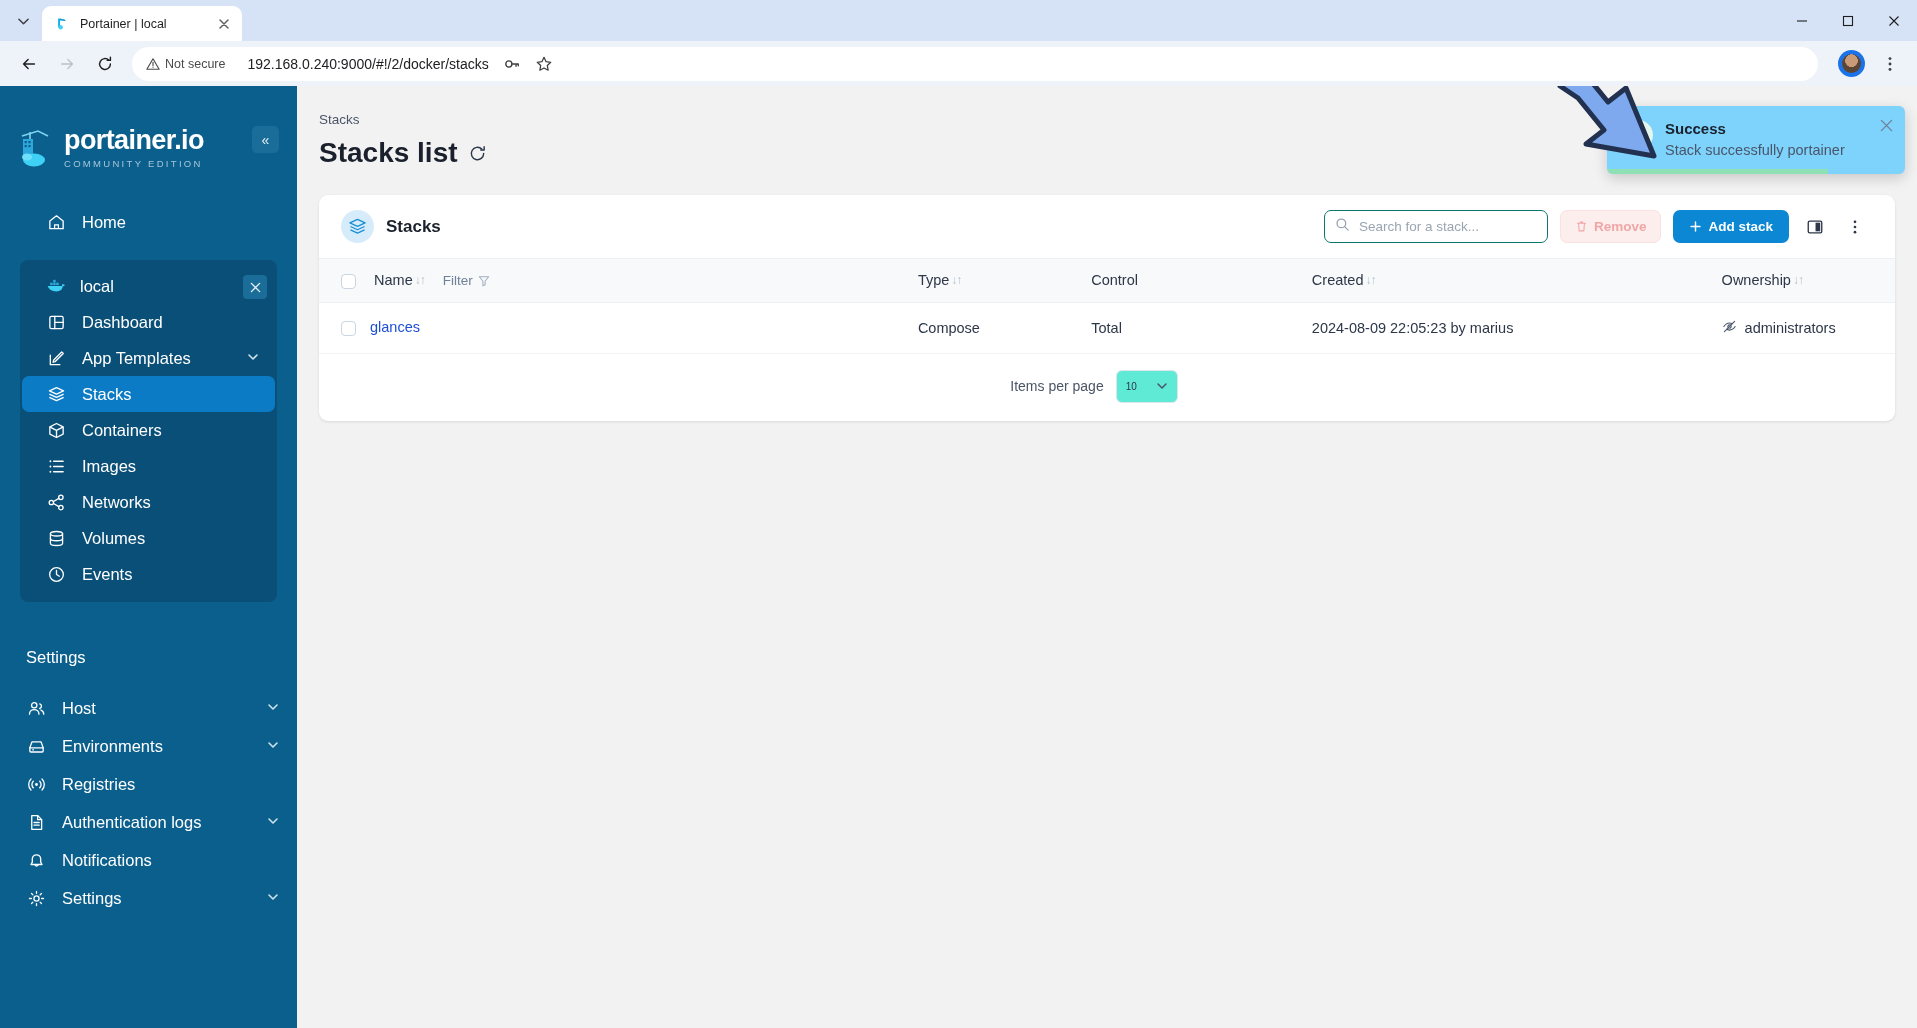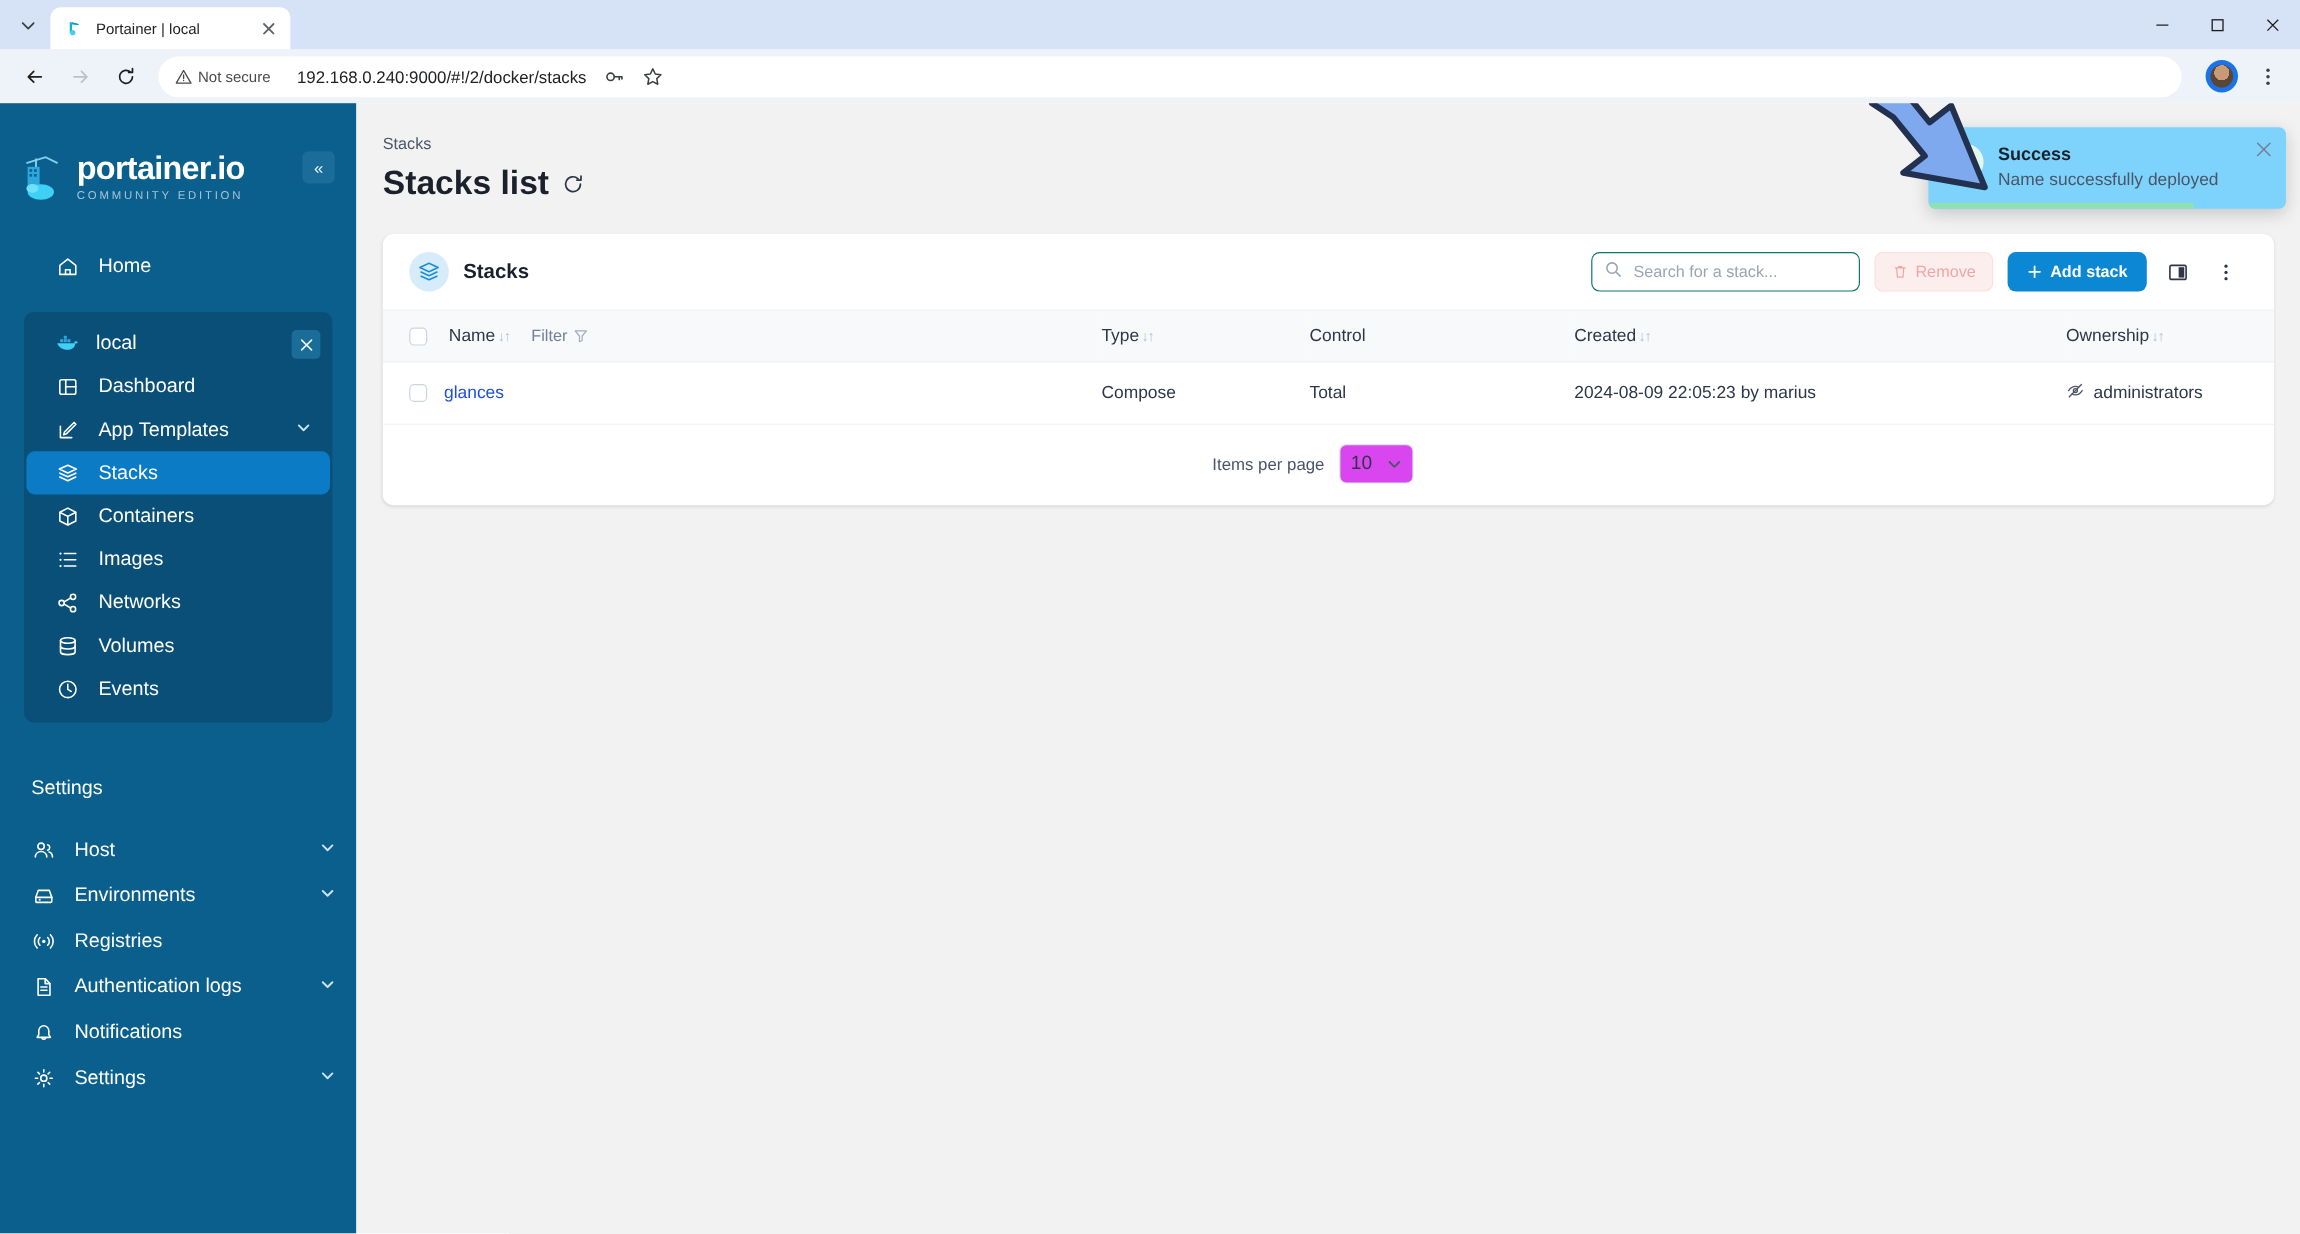--- a/index.html
+++ b/index.html
@@ -203,21 +203,21 @@
   }
   .search-box input {
     border: none; outline: none; font-size: 13.5px;
     color: #2d3748; width: 100%; font-family: inherit;
   }
   .search-box input::placeholder { color: #9aa5b1; }
 
   .btn-remove {
     height: 33px; padding: 0 14px; border-radius: 7px;
     background: #fdeeee; color: #f0a6a6; font-size: 13.5px;
-    display: flex; align-items: center; gap: 6px; font-weight: 400;
+    display: flex; align-items: center; gap: 6px; font-weight: 700;
     border: 1px solid #fae0e0;
   }
   .btn-add {
     height: 33px; padding: 0 16px; border-radius: 7px;
     background: #0b87d4; color: #ffffff; font-size: 13.5px;
     display: flex; align-items: center; gap: 6px; font-weight: 600;
   }
   .icon-btn {
     width: 28px; height: 28px; display: flex;
     align-items: center; justify-content: center; color: #2d3748;
@@ -251,21 +251,21 @@
 
   .card-footer {
     display: flex; align-items: center; justify-content: center;
     padding: 16px 26px 18px 0; gap: 12px;
   }
   .ipp-label { font-size: 14px; color: #4a5568; }
   .ipp-select {
     width: 62px; height: 33px; border: 1px solid #dfe5ec;
     border-radius: 6px; display: flex; align-items: center;
     justify-content: space-between; padding: 0 9px;
-    font-size: 16px; color: #2d3748; background: #d946ef;
+    font-size: 10px; color: #2d3748; background: #5eead4;
   }
 
   
   .toast {
     position: absolute; right: 12px; top: 20px;
     width: 298px; background: #7dd3fc; border-radius: 6px;
     box-shadow: 0 4px 14px rgba(0,0,0,.18);
     padding: 14px 14px 16px 16px; overflow: hidden;
   }
   .toast-row { display: flex; gap: 12px; }
@@ -736,21 +736,21 @@
       <div class="toast">
         <div class="toast-row">
           <span class="toast-check">
             <svg width="19" height="19" viewBox="0 0 20 20">
                 <circle cx="10" cy="10" r="7.6" fill="none" stroke="#19a05f" stroke-width="1.5"></circle>
                 <path d="M6.4 10.2 L9 12.6 L13.8 7.2" fill="none" stroke="#19a05f" stroke-width="1.6" stroke-linecap="round" stroke-linejoin="round"></path>
               </svg>
           </span>
           <span>
             <div class="toast-title">Success</div>
-            <div class="toast-msg">Name successfully deployed</div>
+            <div class="toast-msg">Stack successfully portainer</div>
           </span>
         </div>
         <span class="toast-close">
           <svg width="13" height="13" viewBox="0 0 14 14">
               <path d="M1.5 1.5 L12.5 12.5 M12.5 1.5 L1.5 12.5" stroke="#718096" stroke-width="1.4" stroke-linecap="round"></path>
             </svg>
         </span>
         <span class="toast-bar" style="width: 74%;"></span>
       </div>
 

